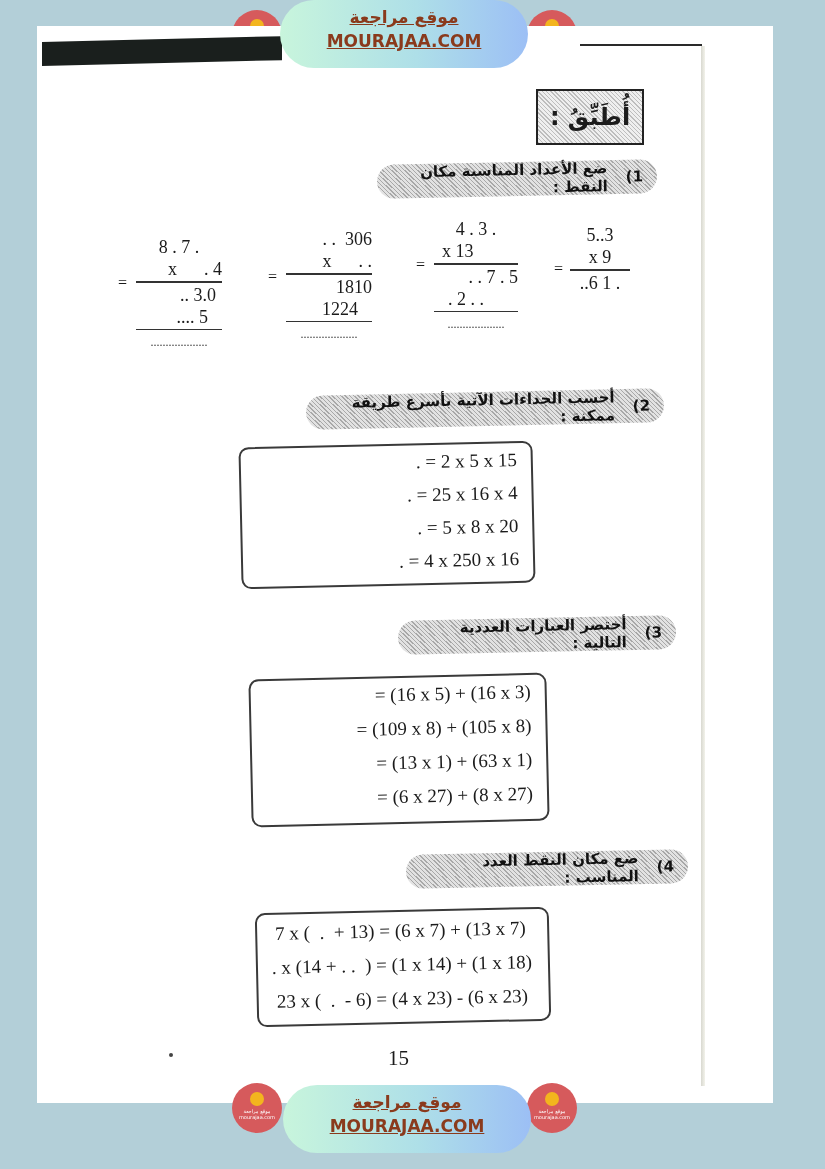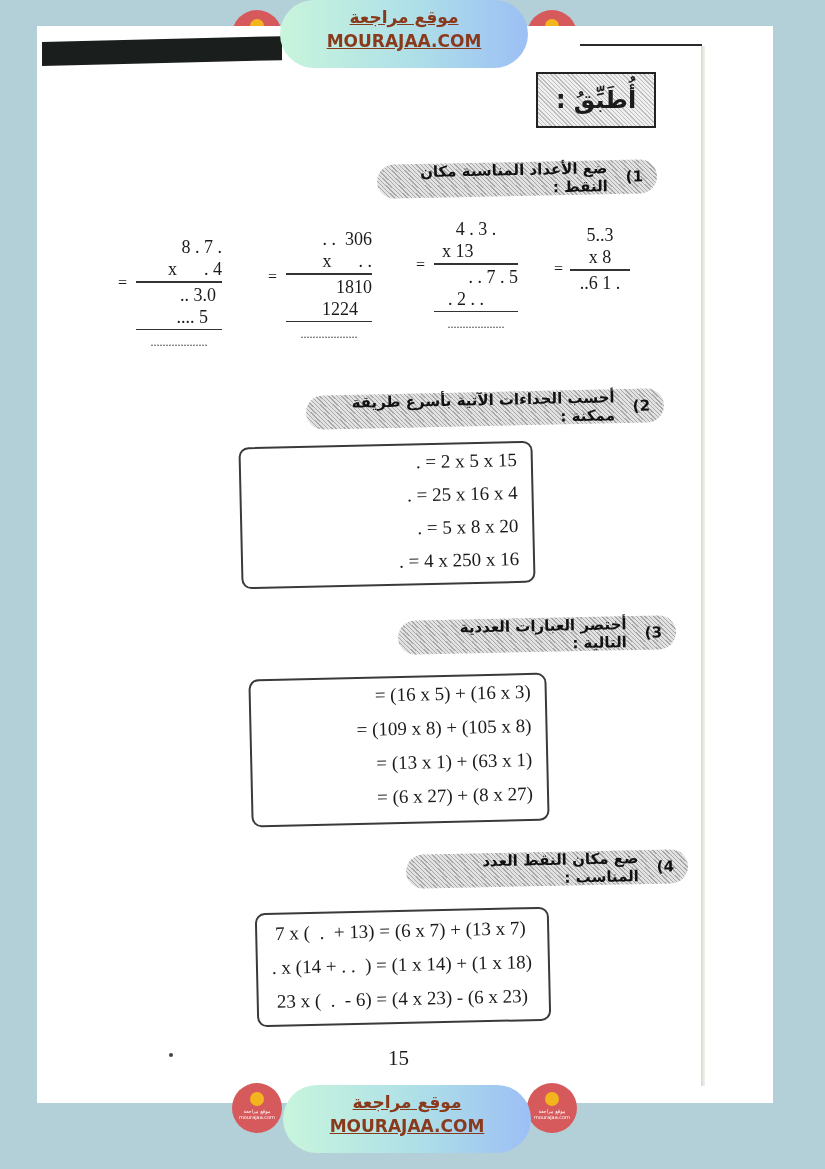--- a/index.html
+++ b/index.html
@@ -81,22 +81,22 @@
   }
   .logo .txt {
     font-family: "DejaVu Sans", sans-serif;
     font-size: 5px;
     color: #fff;
     line-height: 6px;
   }
   
   .title-box {
     position: absolute;
-    left: 536px; top: 72px;
-    width: 120px; height: 56px;
+    left: 536px; top: 89px;
+    width: 108px; height: 56px;
     border: 2px solid #222;
     background: repeating-linear-gradient(45deg, #bdbdbd 0 1px, #efefef 1px 3px);
     display: flex; align-items: center; justify-content: center;
     direction: rtl;
     font-family: "DejaVu Sans", sans-serif;
     font-weight: bold;
     font-size: 24px;
   }
   .heading {
     position: absolute;
@@ -181,21 +181,21 @@
 
 <div class="title-box">أُطَبِّقُ :</div>
 
 <div class="heading" style="left:377px; top:162px; width:280px;">
   <span class="num">1)</span>
   <span>ضع الأعداد المناسبة مكان النقط :</span>
 </div>
 
 <div class="mult" style="left:570px; top:224px; width:60px;">
   <div class="row" style="text-align:center;">5..3</div>
-  <div class="row" style="text-align:center;">x 8</div>
+  <div class="row" style="text-align:center;">x 9</div>
   <div class="rule"></div>
   <div class="row" style="text-align:center;">..6 1 .</div>
   <span class="eq" style="left:-16px; top:34px;">=</span>
 </div>
 
 <div class="mult" style="left:434px; top:218px; width:84px;">
   <div class="row" style="text-align:center;">4 . 3 .</div>
   <div class="row" style="text-align:left; padding-left:8px;">x 13</div>
   <div class="rule"></div>
   <div class="row" style="text-align:right;">. . 7 . 5</div>
@@ -210,21 +210,21 @@
   <div class="row">x      . .</div>
   <div class="rule"></div>
   <div class="row">1810</div>
   <div class="row" style="padding-right:14px;">1224</div>
   <div class="rule"></div>
   <div class="dots">...................</div>
   <span class="eq" style="left:-18px; top:38px;">=</span>
 </div>
 
 <div class="mult" style="left:136px; top:236px; width:86px;">
-  <div class="row" style="text-align:right;">8 . 7 .</div>
+  <div class="row" style="text-align:center;">8 . 7 .</div>
   <div class="row">x      . 4</div>
   <div class="rule"></div>
   <div class="row" style="padding-right:6px;">.. 3.0</div>
   <div class="row" style="padding-right:14px;">.... 5</div>
   <div class="rule"></div>
   <div class="dots">...................</div>
   <span class="eq" style="left:-18px; top:36px;">=</span>
 </div>
 
 <div class="heading" style="left:306px; top:392px; width:358px;">

